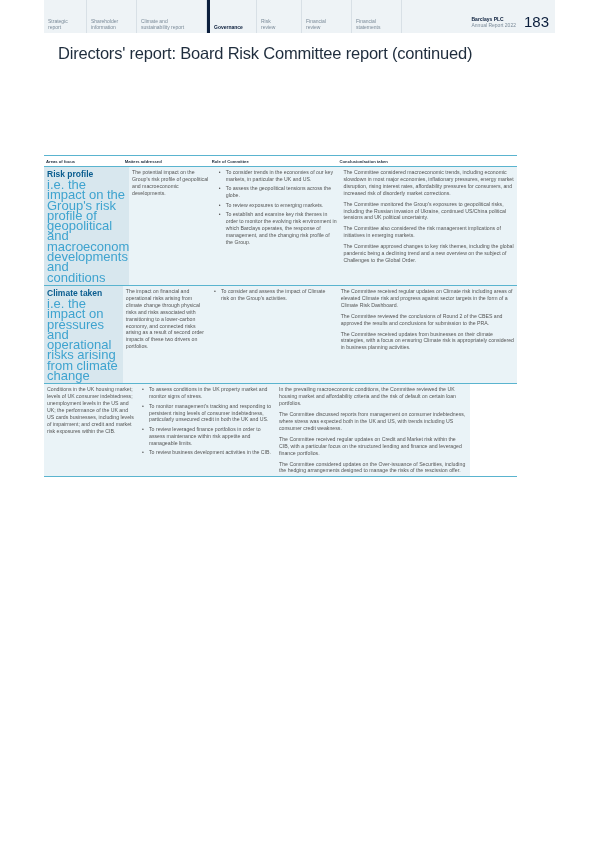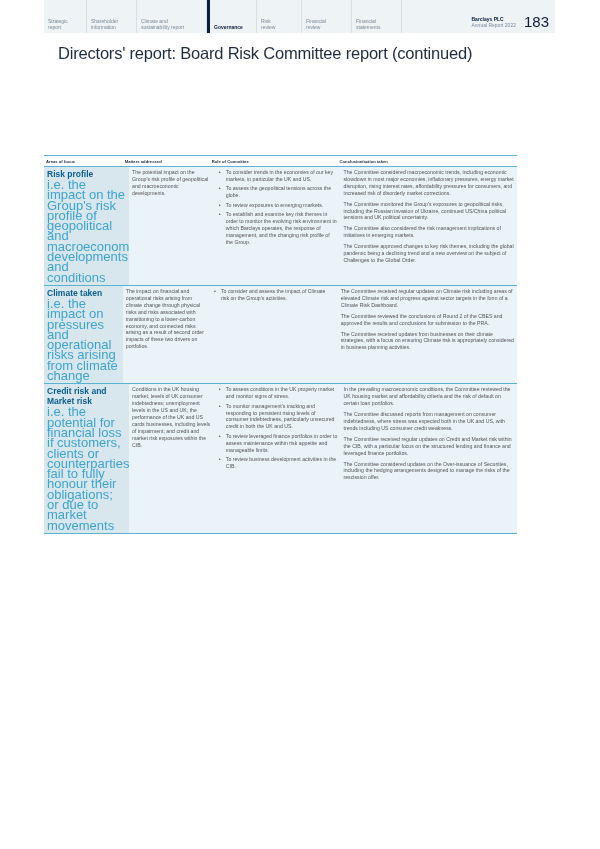--- a/index.html
+++ b/index.html
@@ -110,24 +110,20 @@
             <li>To consider and assess the impact of Climate risk on the Group's activities.</li>
           </ul>
         </div>
         <div class="cell c4 conc">
           <p>The Committee received regular updates on Climate risk including areas of elevated Climate risk and progress against sector targets in the form of a Climate Risk Dashboard.</p>
           <p>The Committee reviewed the conclusions of Round 2 of the CBES and approved the results and conclusions for submission to the PRA.</p>
           <p>The Committee received updates from businesses on their climate strategies, with a focus on ensuring Climate risk is appropriately considered in business planning activities.</p>
         </div>
       </div>
       <div class="row">
-        <div class="cell c1">
-          <div class="area-title">Credit risk and Market risk</div>
-                  <div class="area-desc">i.e. the potential for financial loss if customers, clients or counterparties fail to fully honour their obligations; or due to market movements</div>
-        </div>
         <div class="cell c2">
           <div class="matters">Conditions in the UK housing market; levels of UK consumer indebtedness; unemployment levels in the US and UK; the performance of the UK and US cards businesses, including levels of impairment; and credit and market risk exposures within the CIB.</div>
         </div>
         <div class="cell c3">
           <ul class="role-list">
             <li>To assess conditions in the UK property market and monitor signs of stress.</li>
             <li>To monitor management's tracking and responding to persistent rising levels of consumer indebtedness, particularly unsecured credit in both the UK and US.</li>
             <li>To review leveraged finance portfolios in order to assess maintenance within risk appetite and manageable limits.</li>
             <li>To review business development activities in the CIB.</li>
           </ul>

